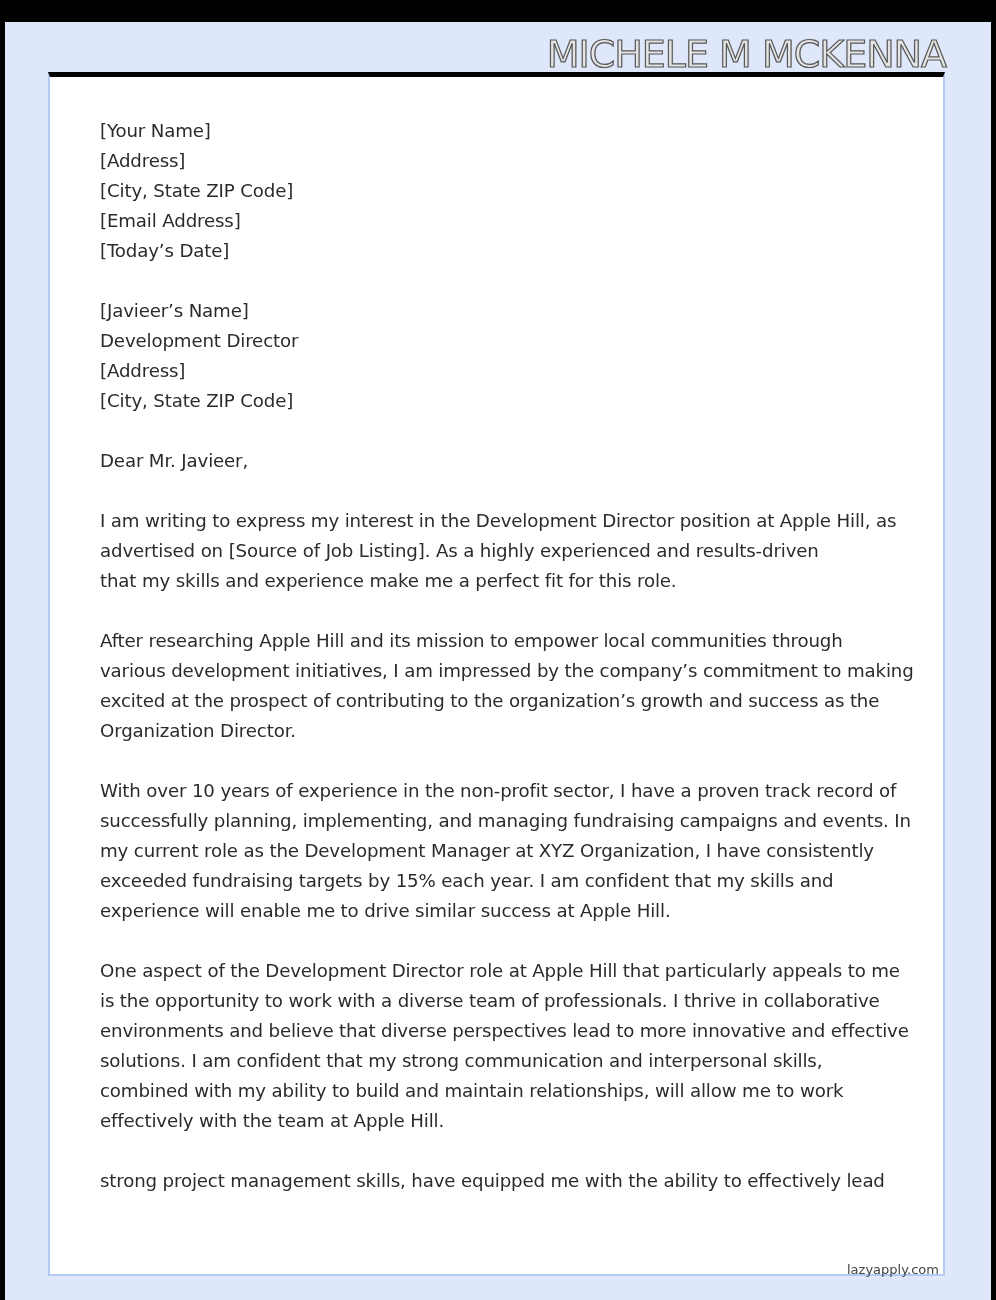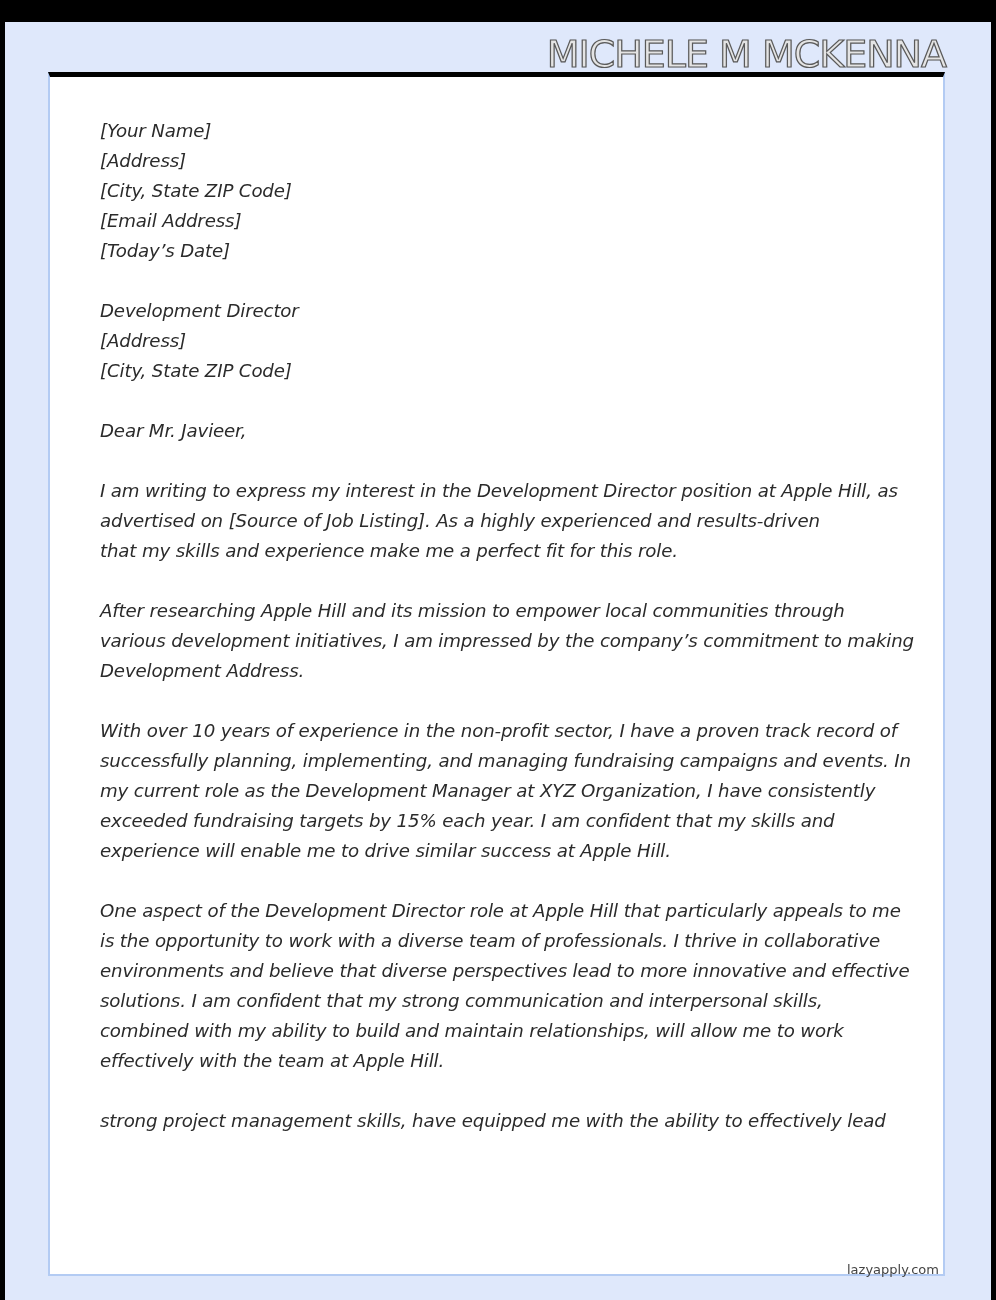--- a/index.html
+++ b/index.html
@@ -25,21 +25,21 @@
     background: #fff;
     border-left: 2px solid #b3cbf3; border-right: 2px solid #b3cbf3; border-bottom: 2px solid #b3cbf3;
     border-top: 5px solid #000;
     box-sizing: border-box;
   }
   .content {
     position: absolute; left: 95px; top: 94px; width: 800px;
     font-size: 18.2px; line-height: 30px; color: #2b2b2b;
     letter-spacing: -0.15px;
   }
-  .line { display: block; white-space: nowrap; height: 30px; font-style: italic; }
+  .line { display: block; white-space: nowrap; height: 30px; }
   .gap { height: 30px; }
   .watermark {
     position: absolute; left: 842px; top: 1240px;
     font-size: 13px; color: #444; line-height: 16px; text-align: center;
   }
 </style>
 </head>
 <body>
 
 <div class="canvas">
@@ -50,39 +50,41 @@
   <div class="content">
     <div>
       <span class="line">[Your Name]</span>
       <span class="line">[Address]</span>
       <span class="line">[City, State ZIP Code]</span>
       <span class="line">[Email Address]</span>
       <span class="line">[Today’s Date]</span>
     </div>
     <div class="gap"></div>
     <div>
+      <span class="line">[Javieer’s Name]</span>
       <span class="line">Development Director</span>
       <span class="line">[Address]</span>
       <span class="line">[City, State ZIP Code]</span>
     </div>
     <div class="gap"></div>
     <span class="line">Dear Mr. Javieer,</span>
     <div class="gap"></div>
 
     <div>
       <span class="line">I am writing to express my interest in the Development Director position at Apple Hill, as</span>
       <span class="line">advertised on [Source of Job Listing]. As a highly experienced and results-driven</span>
       <span class="line">that my skills and experience make me a perfect fit for this role.</span>
     </div>
     <div class="gap"></div>
 
     <div>
       <span class="line">After researching Apple Hill and its mission to empower local communities through</span>
       <span class="line">various development initiatives, I am impressed by the company’s commitment to making</span>
-      <span class="line">Development Address.</span>
+      <span class="line">excited at the prospect of contributing to the organization’s growth and success as the</span>
+      <span class="line">Organization Director.</span>
     </div>
     <div class="gap"></div>
 
     <div>
       <span class="line">With over 10 years of experience in the non-profit sector, I have a proven track record of</span>
       <span class="line">successfully planning, implementing, and managing fundraising campaigns and events. In</span>
       <span class="line">my current role as the Development Manager at XYZ Organization, I have consistently</span>
       <span class="line">exceeded fundraising targets by 15% each year. I am confident that my skills and</span>
       <span class="line">experience will enable me to drive similar success at Apple Hill.</span>
     </div>

